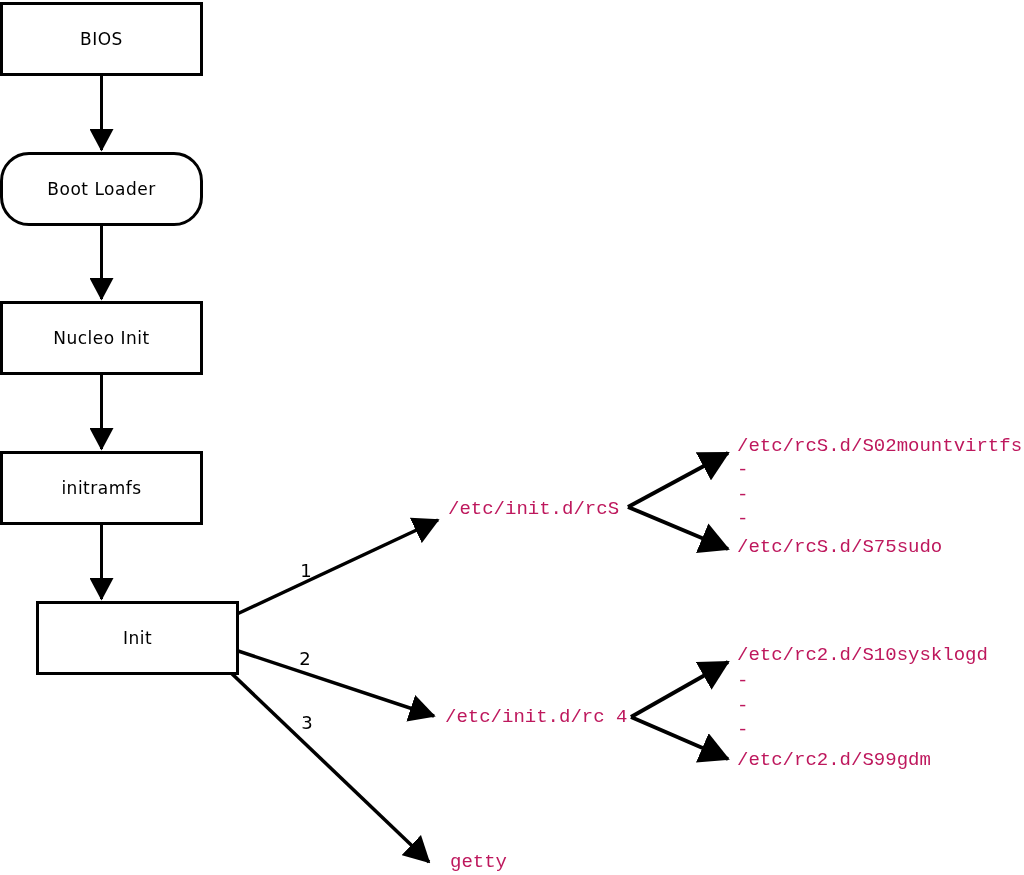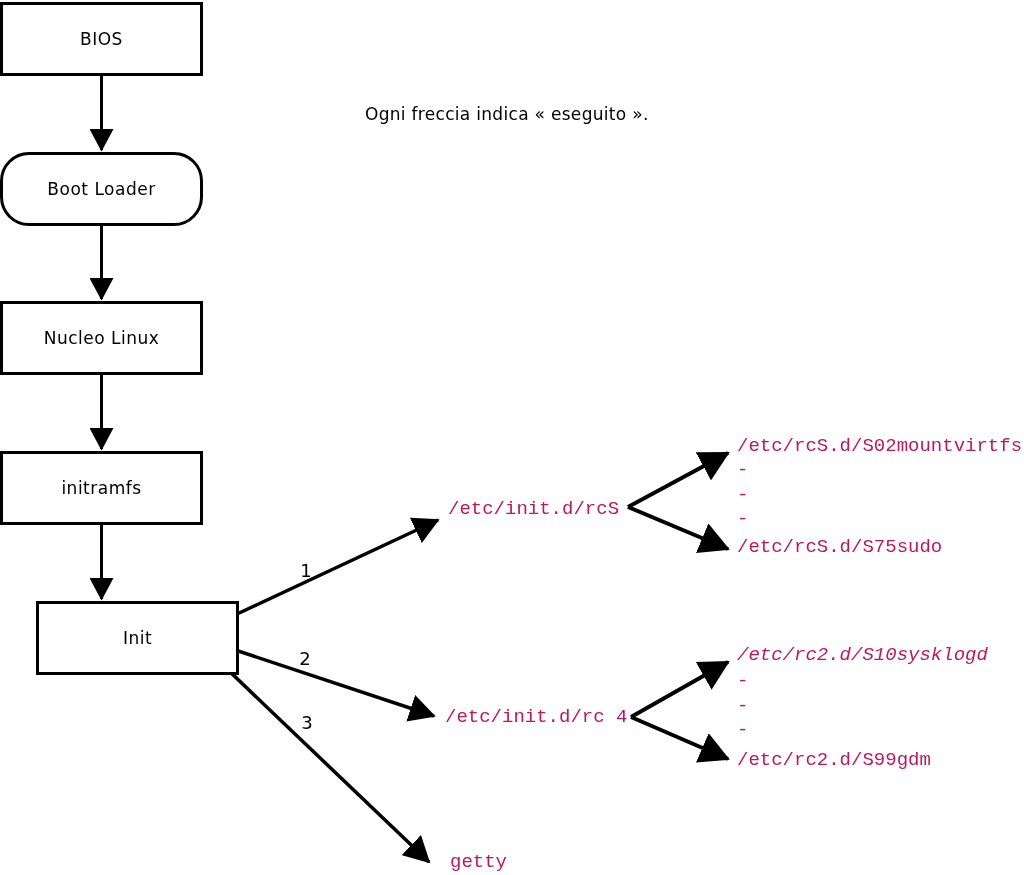--- a/index.html
+++ b/index.html
@@ -85,30 +85,29 @@
     <line x1="205" y1="640" x2="434" y2="716" stroke="#000" stroke-width="3.5" marker-end="url(#arrowhead)"></line>
     <line x1="205" y1="648" x2="429" y2="862" stroke="#000" stroke-width="3.5" marker-end="url(#arrowhead)"></line>
 
     <line x1="628" y1="507" x2="728" y2="453" stroke="#000" stroke-width="4" marker-end="url(#arrowhead)"></line>
     <line x1="628" y1="507" x2="728" y2="549" stroke="#000" stroke-width="4" marker-end="url(#arrowhead)"></line>
 
     <line x1="631" y1="717" x2="728" y2="662" stroke="#000" stroke-width="4" marker-end="url(#arrowhead)"></line>
     <line x1="631" y1="717" x2="728" y2="759" stroke="#000" stroke-width="4" marker-end="url(#arrowhead)"></line>
   </svg>
 
-  <div class="caption" style="left:365px; top:114px;">Ogni freccia indica « eseguito ».</div>
 
   <div class="node-box" style="top:2px;">
     <span class="node-label">BIOS</span>
   </div>
   <div class="node-box" style="top:152px;border-radius:29px;">
     <span class="node-label">Boot Loader</span>
   </div>
   <div class="node-box" style="top:301px;">
-    <span class="node-label">Nucleo Linux</span>
+    <span class="node-label">Nucleo Init</span>
   </div>
   <div class="node-box" style="top:451px;">
     <span class="node-label">initramfs</span>
   </div>
   <div class="node-box" style="top:601px;margin-left:36px;">
     <span class="node-label">Init</span>
   </div>
 
   <span class="edge-number" style="left:306px; top:570px;">1</span>
   <span class="edge-number" style="left:305px; top:658px;">2</span>
@@ -117,19 +116,19 @@
   <span class="mono-text" style="left:448px; top:509px;">/etc/init.d/rcS</span>
   <span class="mono-text" style="left:445px; top:717px;">/etc/init.d/rc 4</span>
   <span class="mono-text" style="left:450px; top:862px;">getty</span>
 
   <span class="mono-text" style="left:737px; top:446px;">/etc/rcS.d/S02mountvirtfs</span>
   <span class="mono-text" style="left:737px; top:470px;">-</span>
   <span class="mono-text" style="left:737px; top:495px;">-</span>
   <span class="mono-text" style="left:737px; top:519px;">-</span>
   <span class="mono-text" style="left:737px; top:547px;">/etc/rcS.d/S75sudo</span>
 
-  <span class="mono-text" style="left:737px; top:655px;font-style:italic;">/etc/rc2.d/S10sysklogd</span>
+  <span class="mono-text" style="left:737px; top:655px;">/etc/rc2.d/S10sysklogd</span>
   <span class="mono-text" style="left:737px; top:681px;">-</span>
   <span class="mono-text" style="left:737px; top:706px;">-</span>
   <span class="mono-text" style="left:737px; top:730px;">-</span>
   <span class="mono-text" style="left:737px; top:760px;">/etc/rc2.d/S99gdm</span>
 
 </div>
 
 </body></html>

